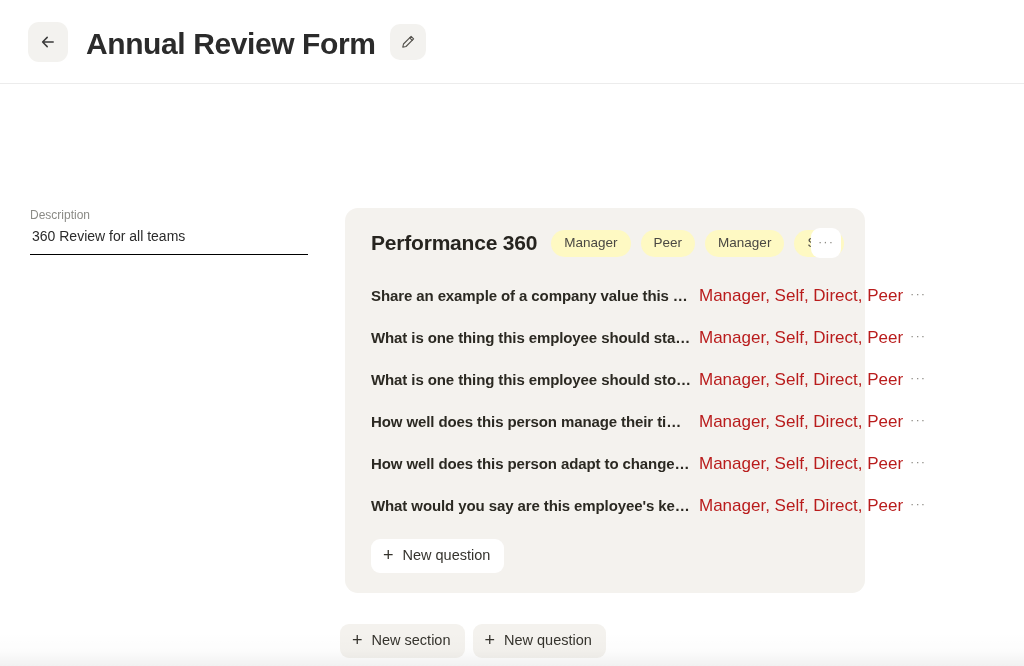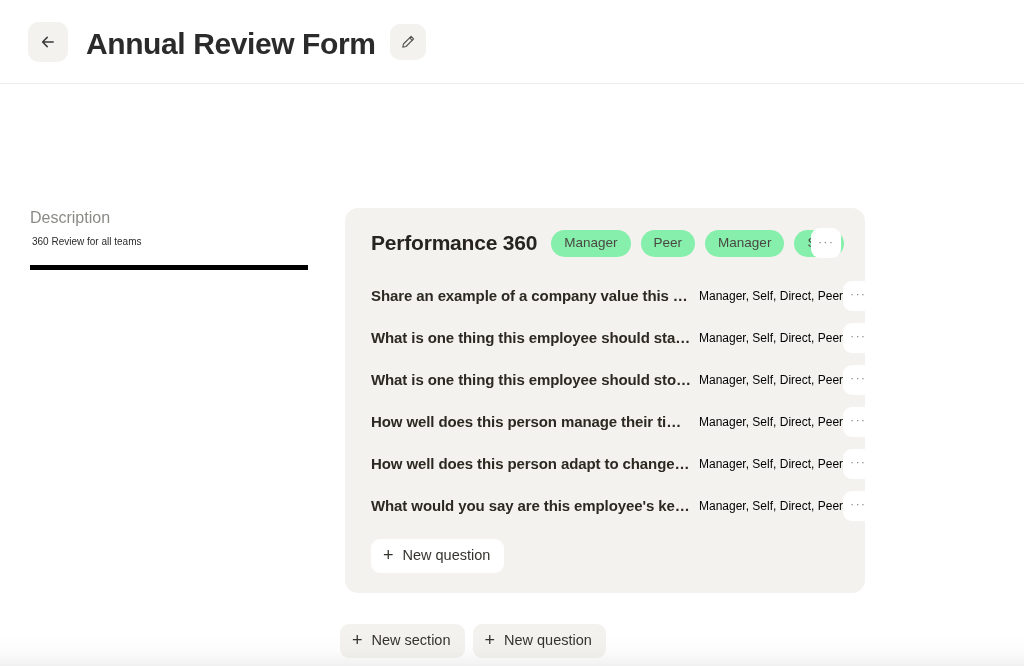--- a/index.html
+++ b/index.html
@@ -67,31 +67,31 @@
   }
 
   
   .desc-block {
     position: absolute;
     left: 30px;
     top: 124px;
     width: 278px;
   }
   .desc-label {
-    font-size: 16px;
+    font-size: 12px;
     color: #8b8b86;
     line-height: 1.2;
     margin-bottom: 4px;
   }
   .desc-value {
-    font-size: 10px;
+    font-size: 14px;
     color: #2b2b2b;
     line-height: 1.35;
-    padding-bottom: 16px;
-    border-bottom: 5px solid #000000;
+    padding-bottom: 8px;
+    border-bottom: 1px solid #000000;
     background: transparent;
     outline: none;
     width: 100%;
     font-family: "Liberation Sans", sans-serif;
     border-top: none; border-left: none; border-right: none;
   }
 
   
   .section-card {
     position: absolute;
@@ -111,21 +111,21 @@
   }
   .section-title {
     font-size: 21px;
     font-weight: 700;
     color: #26241f;
     letter-spacing: -0.2px;
     white-space: nowrap;
     margin-right: 4px;
   }
   .chip {
-    background: #86efac;
+    background: #fef9c3;
     border-radius: 999px;
     padding: 5px 13px;
     font-size: 13.5px;
     color: #4a4843;
     line-height: 1.25;
     white-space: nowrap;
     cursor: pointer;
     border: none;
     font-family: "Liberation Sans", sans-serif;
   }
@@ -166,22 +166,22 @@
     font-size: 15px;
     font-weight: 600;
     color: #2b2922;
     white-space: nowrap;
     overflow: hidden;
     text-overflow: ellipsis;
     letter-spacing: -0.1px;
   }
   .q-audience {
     flex: 1 1 auto;
-    font-size: 12px;
-    color: #000000;
+    font-size: 17px;
+    color: #b91c1c;
     white-space: nowrap;
     padding-left: 6px;
   }
   .q-row .dots-btn { margin-left: auto; }
 
   
   .add-btn {
     display: inline-flex;
     align-items: center;
     gap: 9px;

